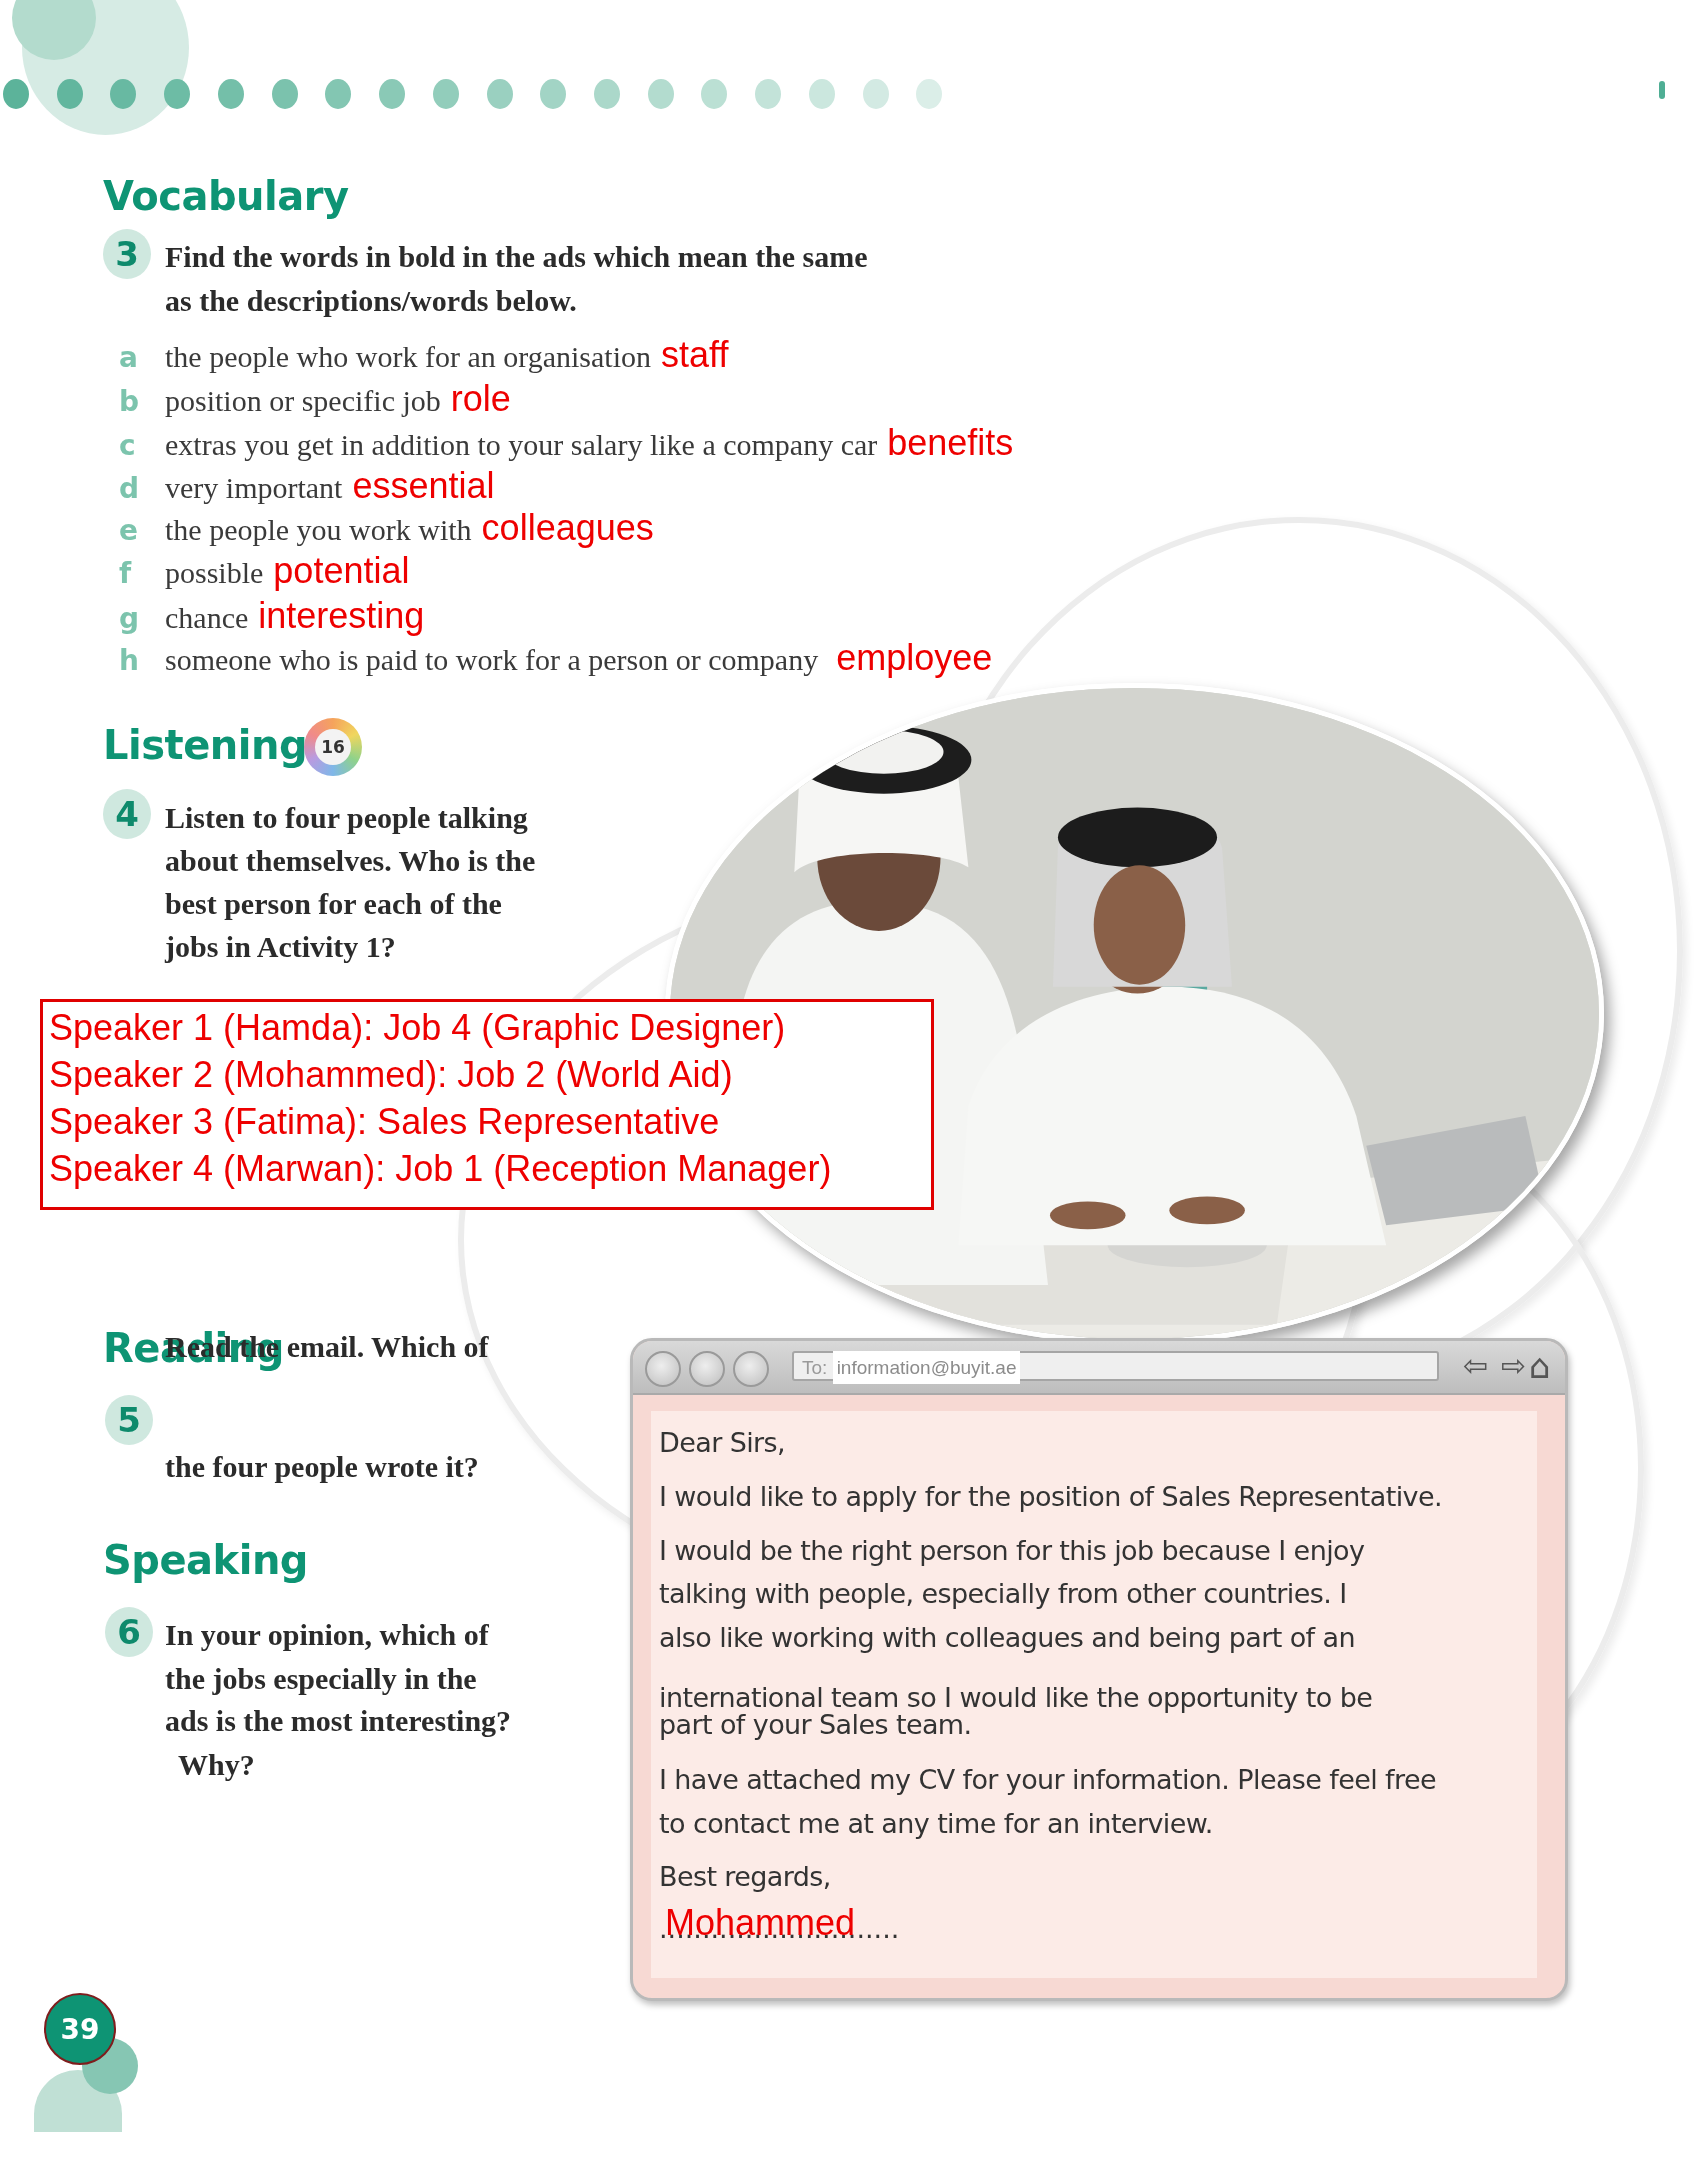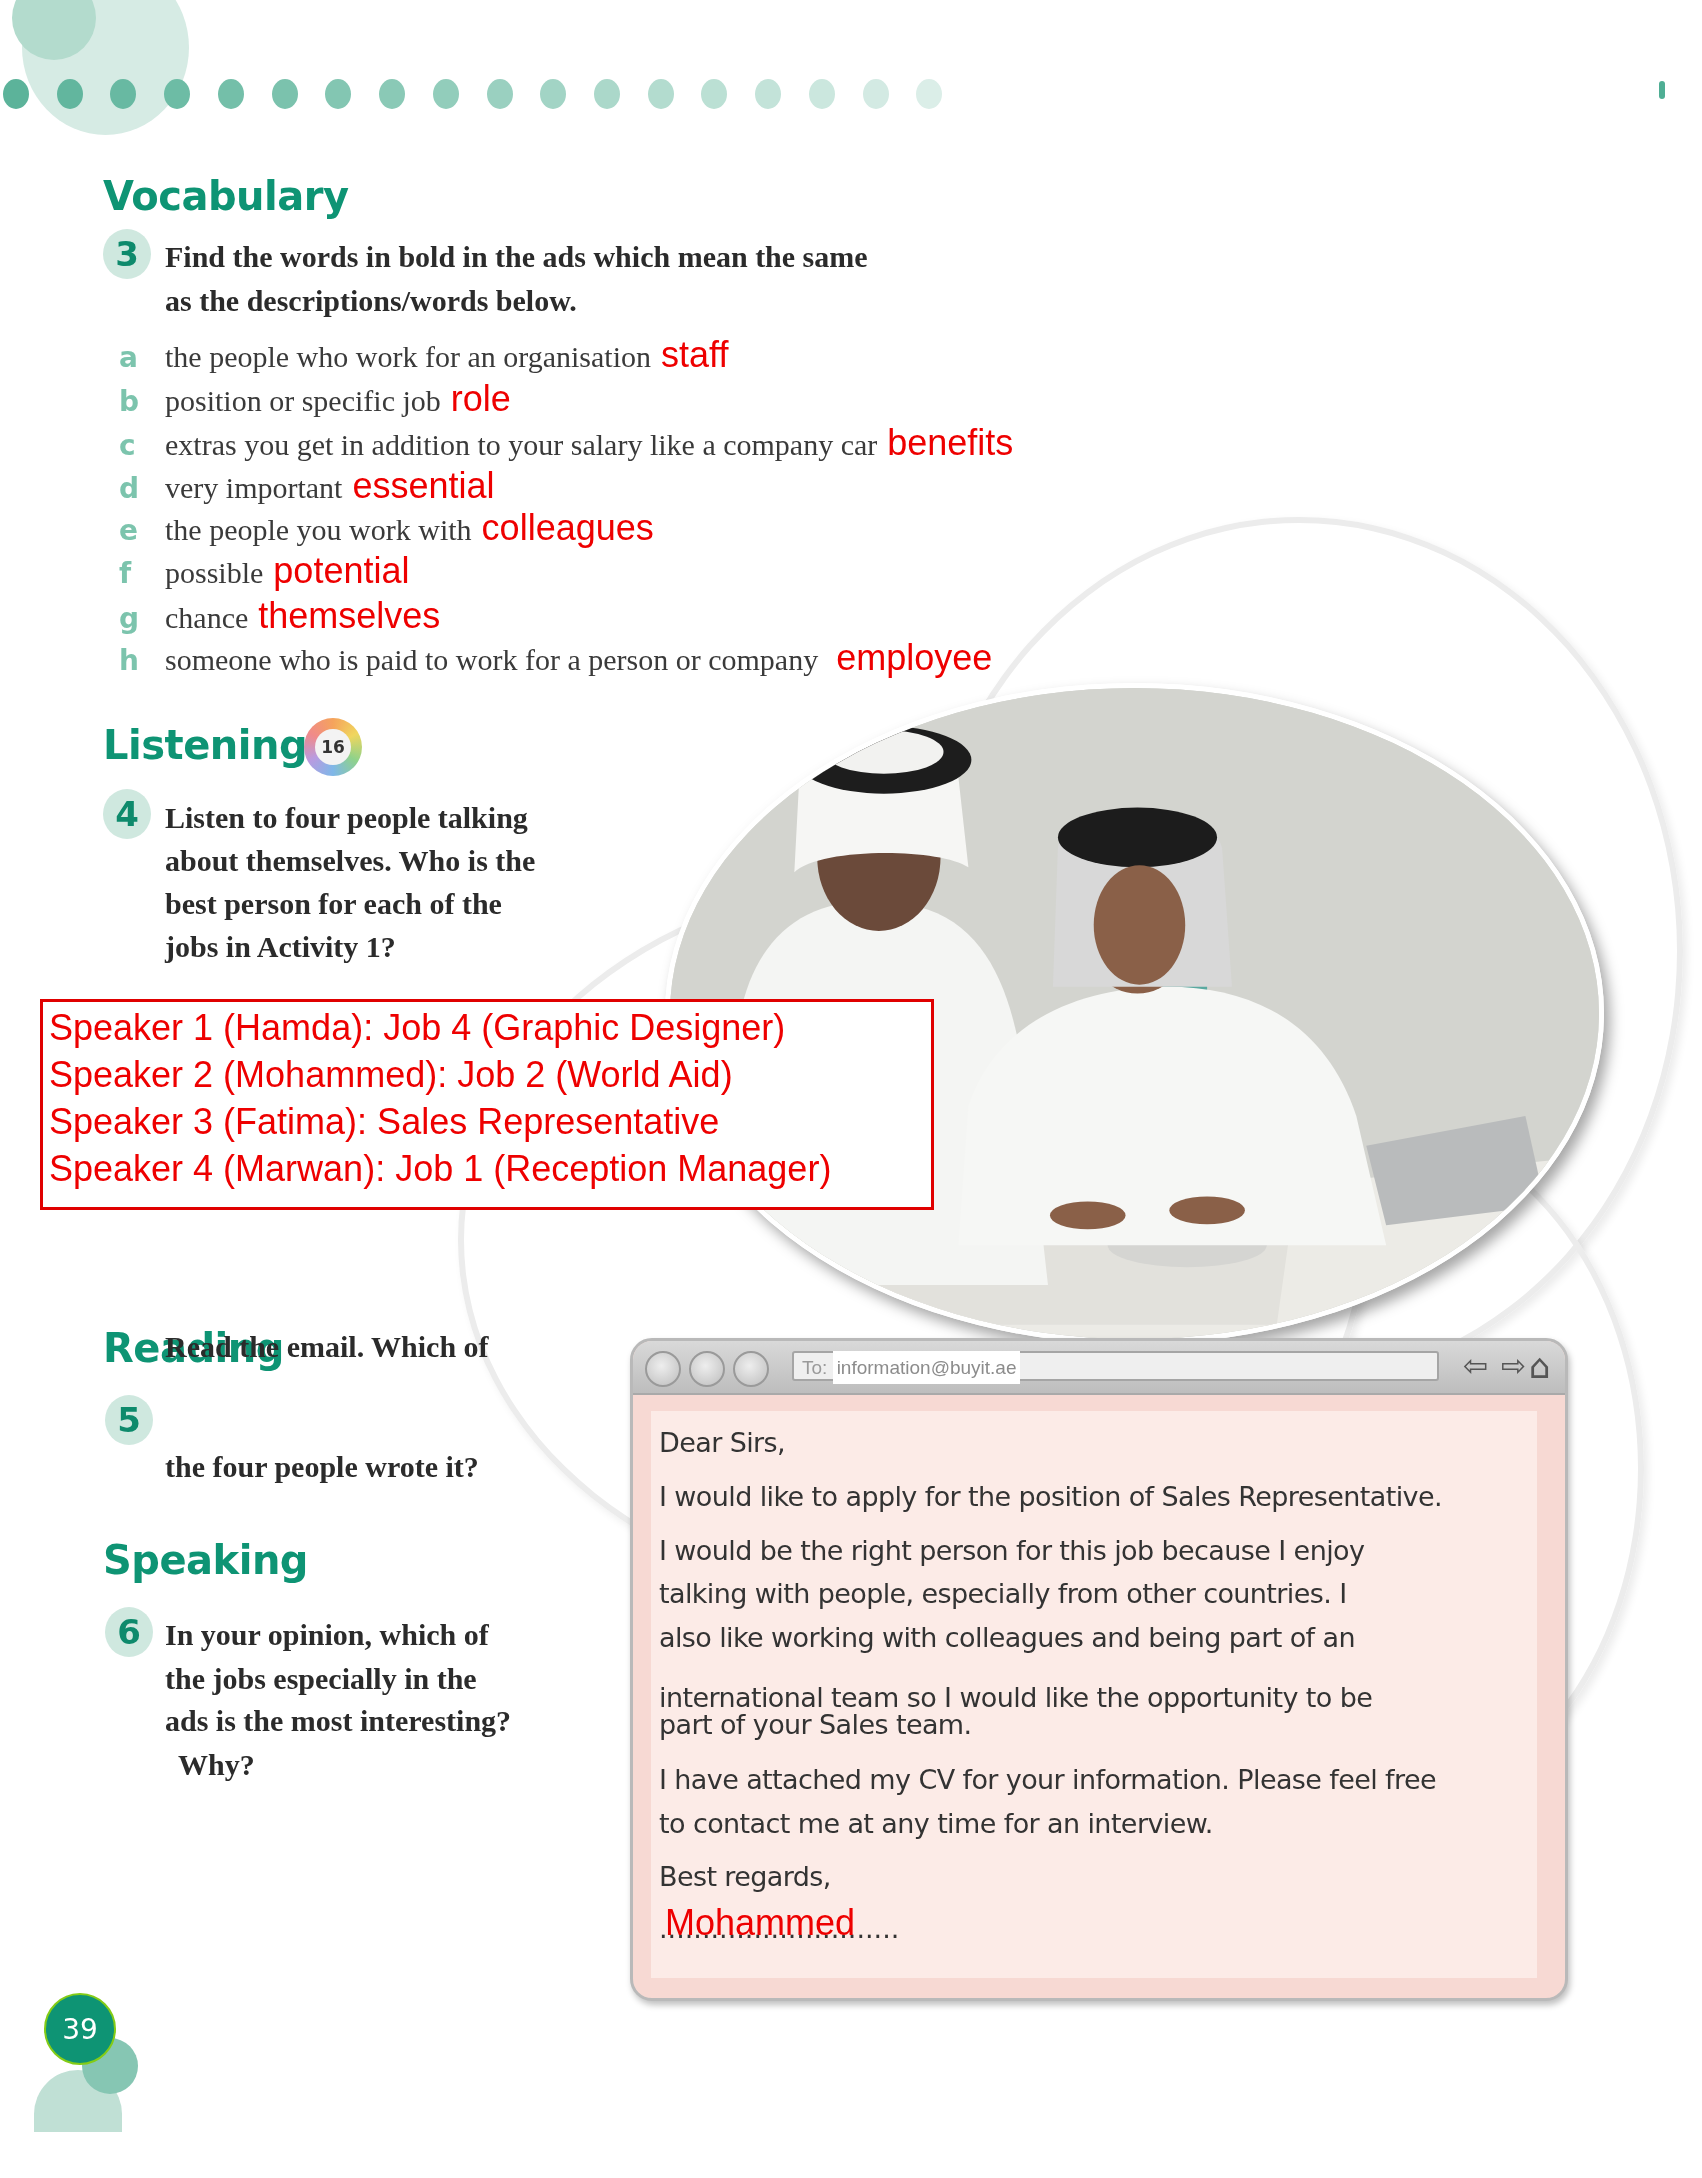--- a/index.html
+++ b/index.html
@@ -16,21 +16,21 @@
   .answerbox { position:absolute; left:40px; top:999px; width:894px; height:211px; border:3px solid #e00000; background:#ffffff; box-sizing:border-box; padding:0 6px; }
   .answerline { color:#ee0000; font-family:"Liberation Sans", sans-serif; font-size:36px; line-height:47px; white-space:nowrap; }
   .photo { position:absolute; left:665px; top:683px; width:929px; height:651px; border-radius:50%; overflow:hidden; border:5px solid #ffffff; box-shadow: 6px 8px 14px rgba(0,0,0,0.35); background: linear-gradient(180deg,#cfd0cb 0%,#d9dad6 55%,#e7e7e3 100%); }
   .emailwin { position:absolute; left:630px; top:1338px; width:932px; height:657px; border-radius:22px; background:#f7d9d3; border:3px solid #b9b9b9; box-shadow: 2px 4px 6px rgba(0,0,0,0.25); overflow:hidden; }
   .emailbar { position:absolute; left:0; top:0; right:0; height:52px; background:linear-gradient(180deg,#d9d9d9,#bdbdbd); border-bottom:2px solid #a9a9a9; }
   .wbtn { position:absolute; top:10px; width:32px; height:32px; border-radius:50%; background:radial-gradient(circle at 45% 40%,#eeeeee,#bdbdbd); border:2px solid #9a9a9a; }
   .urlbar { position:absolute; left:159px; top:10px; width:647px; height:30px; background:#efefef; border:2px solid #a5a5a5; border-radius:3px; font-family:"Liberation Sans", sans-serif; font-size:19px; color:#9a9a9a; line-height:30px; padding-left:8px; box-sizing:border-box; }
   .navicon { position:absolute; top:8px; font-size:30px; color:#555; font-family:"DejaVu Sans", sans-serif; line-height:34px; }
   .emailbody { position:absolute; left:18px; top:70px; width:886px; height:567px; background:#fcebe7; }
   .ep { position:absolute; left:8px; font-family:"DejaVu Sans", sans-serif; font-size:27px; color:#333; line-height:43px; letter-spacing:-0.6px; }
-  .pagenum { position:absolute; left:44px; top:1993px; width:68px; height:68px; border-radius:50%; background:#0e9474; color:#fff; font-family:"DejaVu Sans", sans-serif; font-weight:normal; font-size:28px; display:flex; align-items:center; justify-content:center; z-index:3; border:2px solid #84cc16; }
+  .pagenum { position:absolute; left:44px; top:1993px; width:68px; height:68px; border-radius:50%; background:#0e9474; color:#fff; font-family:"DejaVu Sans", sans-serif; font-weight:bold; font-size:28px; display:flex; align-items:center; justify-content:center; z-index:3; border:2px solid #7f1d1d; }
 </style>
 </head>
 <body>
 
 <div class="bgarc" style="left:915px; top:517px; width:756px; height:856px;"></div>
 <div class="bgarc" style="left:458px; top:876px; width:896px; height:716px;"></div>
 <div class="bgarc" style="left:1075px; top:1114px; width:557px; height:697px;"></div>
 
 <div class="abs" style="left:22px; top:-40px; width:167px; height:175px; border-radius:50%; background:#d6ebe4;"></div>
 <div class="abs" style="left:12px; top:-24px; width:84px; height:84px; border-radius:50%; background:#b3dbcd;"></div>
@@ -88,21 +88,21 @@
   <span class="vans">colleagues</span>
 </div>
 <div class="vitem" style="top:550px;">
   <span class="vletter">f</span>
   <span>possible</span>
   <span class="vans">potential</span>
 </div>
 <div class="vitem" style="top:595px;">
   <span class="vletter">g</span>
   <span>chance</span>
-  <span class="vans">themselves</span>
+  <span class="vans">interesting</span>
 </div>
 <div class="vitem" style="top:637px;">
   <span class="vletter">h</span>
   <span>someone who is paid to work for a person or company</span>
   <span class="vans" style="margin-left:18px;">employee</span>
 </div>
 
 <div class="photo">
   <svg width="929" height="651" viewBox="0 0 934 654">
     <rect x="0" y="0" width="934" height="654" fill="#d3d4cf"></rect>

